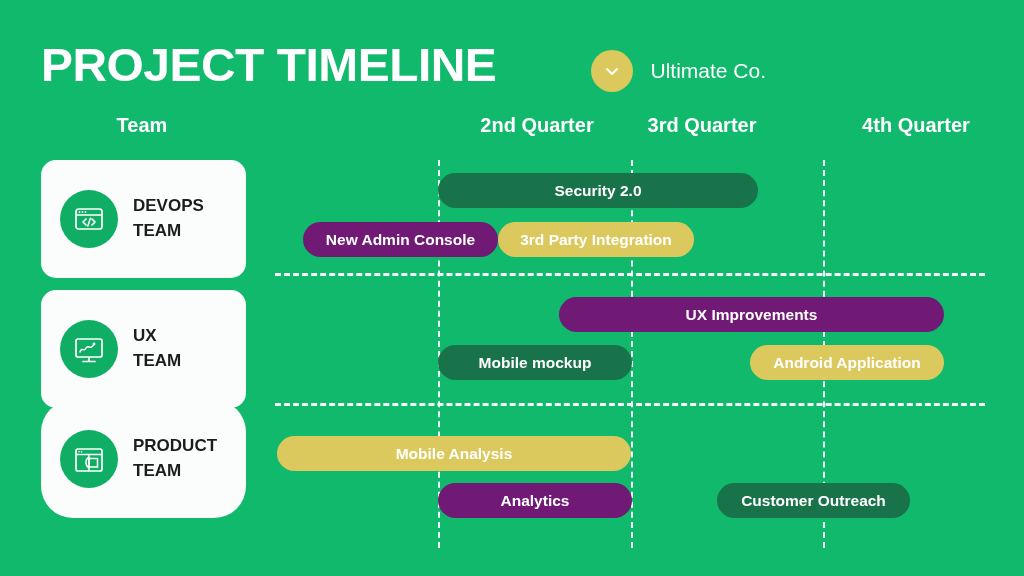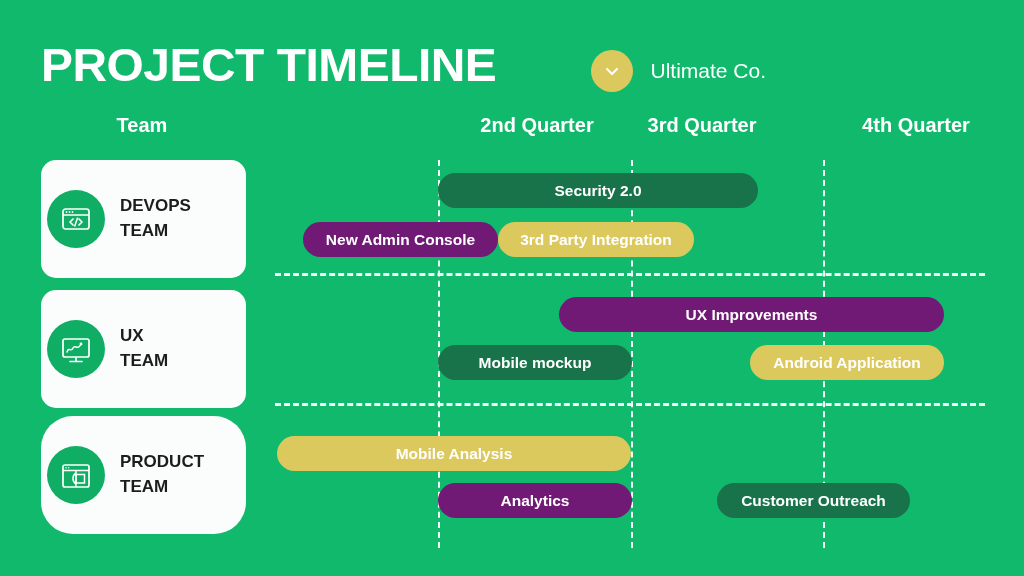--- a/index.html
+++ b/index.html
@@ -44,21 +44,21 @@
   }
   .hsep {
     position:absolute; left:275px; width:710px; height:0;
     border-top:3px dashed #ffffff; opacity:.95;
   }
 
   
   .team-card {
     position:absolute; left:41px; width:205px; height:118px;
     background:#fafdfb; border-radius:15px;
-    display:flex; align-items:center; padding-left:6px; gap:15px;
+    display:flex; align-items:center; padding-left:19px; gap:15px;
   }
   .team-icon {
     width:58px; height:58px; border-radius:50%; background:#0fae64;
     display:flex; align-items:center; justify-content:center; flex:0 0 58px;
   }
   .team-label {
     font-size:17px; font-weight:bold; color:#1c1c1c;
     line-height:1.45; white-space:pre-line;
   }
 
@@ -127,21 +127,21 @@
           <rect x="4" y="7" width="26" height="18" rx="2" fill="none" stroke="#fff" stroke-width="1.7"></rect>
           <path d="M8 20 C10 14, 12 21, 14 16 C16 12, 19 19, 22 12" fill="none" stroke="#fff" stroke-width="1.5" stroke-linecap="round"></path>
           <circle cx="22" cy="12" r="1.4" fill="#fff"></circle>
           <line x1="17" y1="25" x2="17" y2="29" stroke="#fff" stroke-width="1.7"></line>
           <line x1="11" y1="29.5" x2="23" y2="29.5" stroke="#fff" stroke-width="1.7" stroke-linecap="round"></line>
         </svg>
       </div>
       <div class="team-label">UX
 TEAM</div>
     </div>
-    <div class="team-card" style="top: 416px; border-radius: 32px;">
+    <div class="team-card" style="top: 400px; border-radius: 32px;">
       <div class="team-icon">
         <svg width="34" height="34" viewBox="0 0 34 34">
           <rect x="4" y="7" width="26" height="22" rx="2" fill="none" stroke="#fff" stroke-width="1.7"></rect>
           <line x1="4" y1="12.5" x2="30" y2="12.5" stroke="#fff" stroke-width="1.5"></line>
           <circle cx="7" cy="9.8" r="0.8" fill="#fff"></circle>
           <circle cx="9.6" cy="9.8" r="0.8" fill="#fff"></circle>
           <line x1="17" y1="12.5" x2="17" y2="29" stroke="#fff" stroke-width="1.4"></line>
           <path d="M17 15 A6.5 6.5 0 0 0 17 26" fill="none" stroke="#fff" stroke-width="1.5"></path>
           <rect x="17" y="16.5" width="8.5" height="8.5" fill="none" stroke="#fff" stroke-width="1.5"></rect>
         </svg>

